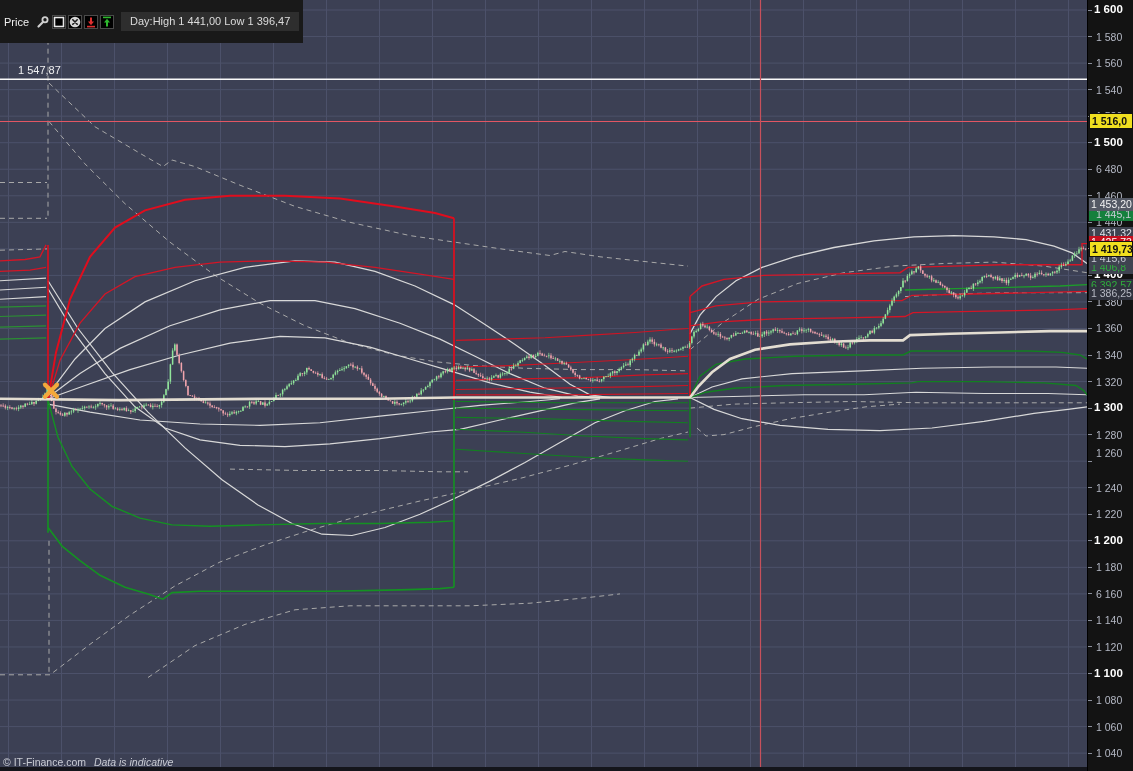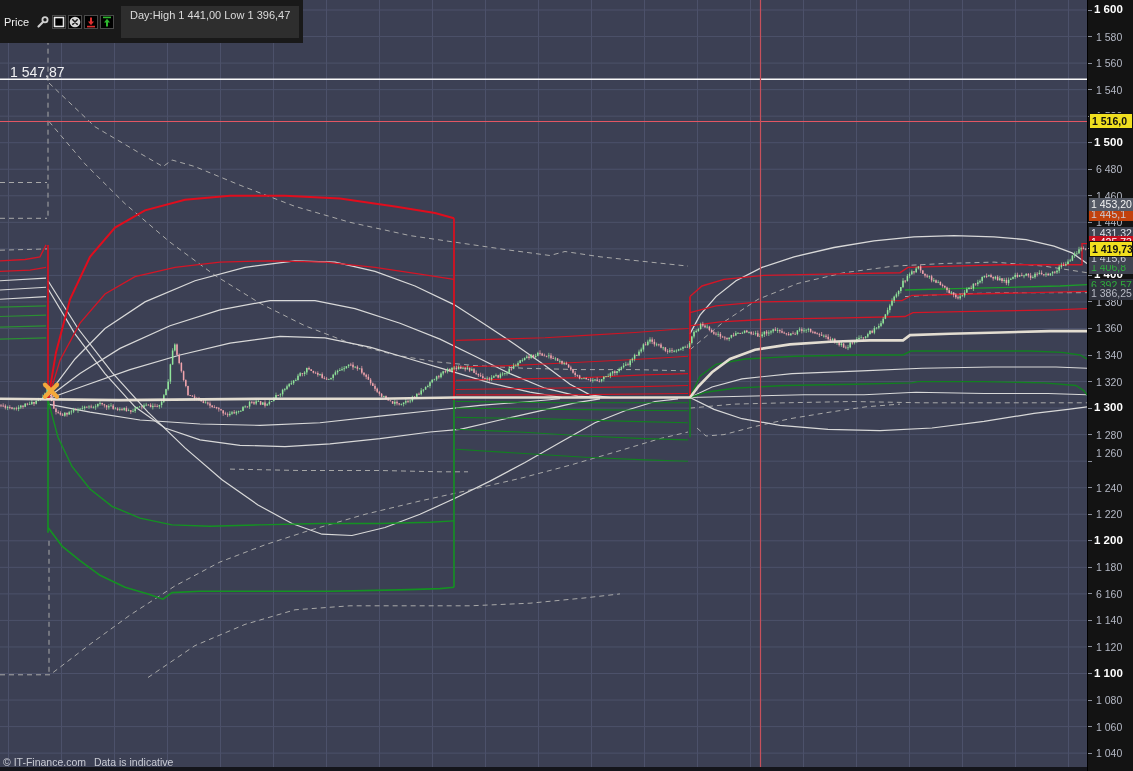--- a/index.html
+++ b/index.html
@@ -13,25 +13,25 @@
   .tick-label.bold{color:#ffffff;font-weight:700;font-size:11.5px;left:6px;}
   .chip{position:absolute;left:1px;right:1px;height:13px;line-height:13px;
         font-size:10.5px;padding:0 2px;white-space:nowrap;overflow:hidden;}
   .chip.big{font-weight:700;border:1px solid #111;height:14px;line-height:14px;}
   #toolbar{position:absolute;left:0;top:0;height:19px;z-index:4;display:flex;
            align-items:center;background:#191919;padding:12px 4px;color:#f0f0f0;font-size:11px;}
   #toolbar .tb-title{margin-right:6px;}
   .tb-btn{width:14px;height:14px;margin:0 1px;display:flex;align-items:center;
           justify-content:center;background:#000;border:1px solid #4a4a4a;box-sizing:border-box;}
   .tb-btn.noframe{background:transparent;border:none;}
-  #day-stats{margin-left:6px;background:#2e2e2e;height:32px;line-height:19px;
+  #day-stats{margin-left:6px;background:#2e2e2e;height:19px;line-height:19px;
              padding:0 9px;color:#dcdcdc;white-space:nowrap;text-align:right;}
-  #hline-label{position:absolute;left:10px;color:#f0f0f2;font-size:14px;z-index:3;}
+  #hline-label{position:absolute;left:18px;color:#f0f0f2;font-size:11px;z-index:3;}
   #footer{position:absolute;left:3px;bottom:3px;z-index:3;color:#c9cbd4;font-size:10.5px;}
-  #footer .note{margin-left:5px;}
+  #footer .note{font-style:italic;margin-left:5px;}
   #bottom-strip{position:absolute;left:0;bottom:0;width:1133px;height:4px;
                 background:#14151b;z-index:1;}
 </style>
 </head>
 <body>
 
 <div id="root">
   <svg id="chart-svg" width="1087" height="771">
       <rect x="0" y="0" width="1087" height="771" fill="#3c4054"></rect>
       <g>
@@ -1203,21 +1203,21 @@
       <div class="tick" style="top: 89.12px;"></div>
       <div class="tick-label" style="top: 83.62px;">1 540</div>
       <div class="tick" style="top: 62.58px;"></div>
       <div class="tick-label" style="top: 57.08px;">1 560</div>
       <div class="tick" style="top: 36.04px;"></div>
       <div class="tick-label" style="top: 30.54px;">1 580</div>
       <div class="tick" style="top: 9.5px;"></div>
       <div class="tick-label bold" style="top: 3px;">1 600</div>
       <div class="chip big" style="top: 113.468px; background: rgb(240, 223, 31); color: rgb(17, 17, 17); z-index: 5;">1 516,0</div>
       <div class="chip" style="top: 198.304px; background: rgb(84, 89, 101); color: rgb(242, 242, 242); z-index: 3;">1 453,20</div>
-      <div class="chip" style="top: 208.389px; background: #c2410c; color: rgb(201, 204, 214); z-index: 1;">1 445,1</div>
+      <div class="chip" style="top: 208.389px; background: #15803d; color: rgb(201, 204, 214); z-index: 1; text-align: right;">1 445,1</div>
       <div class="chip" style="top: 226.569px; background: rgb(63, 67, 80); color: rgb(223, 226, 234); z-index: 2;">1 431,32</div>
       <div class="chip" style="top: 236.256px; background: rgb(196, 15, 30); color: rgb(255, 255, 255); z-index: 3;">1 425,73</div>
       <div class="chip big" style="top: 241.218px; background: rgb(240, 223, 31); color: rgb(17, 17, 17); z-index: 4;">1 419,73</div>
       <div class="chip" style="top: 251.782px; background: rgb(63, 67, 80); color: rgb(201, 204, 214); z-index: 2;">1 415,6</div>
       <div class="chip" style="top: 261.203px; background: rgb(63, 67, 80); color: rgb(47, 174, 60); z-index: 1;">1 406,8</div>
       <div class="chip" style="top: 278.76px; background: rgb(48, 51, 62); color: rgb(47, 174, 60); z-index: 1;">6 392,57</div>
       <div class="chip" style="top: 287.146px; background: rgb(48, 51, 62); color: rgb(183, 186, 196); z-index: 1;">1 386,25</div>
     </div>
   <div id="bottom-strip"></div>
 

